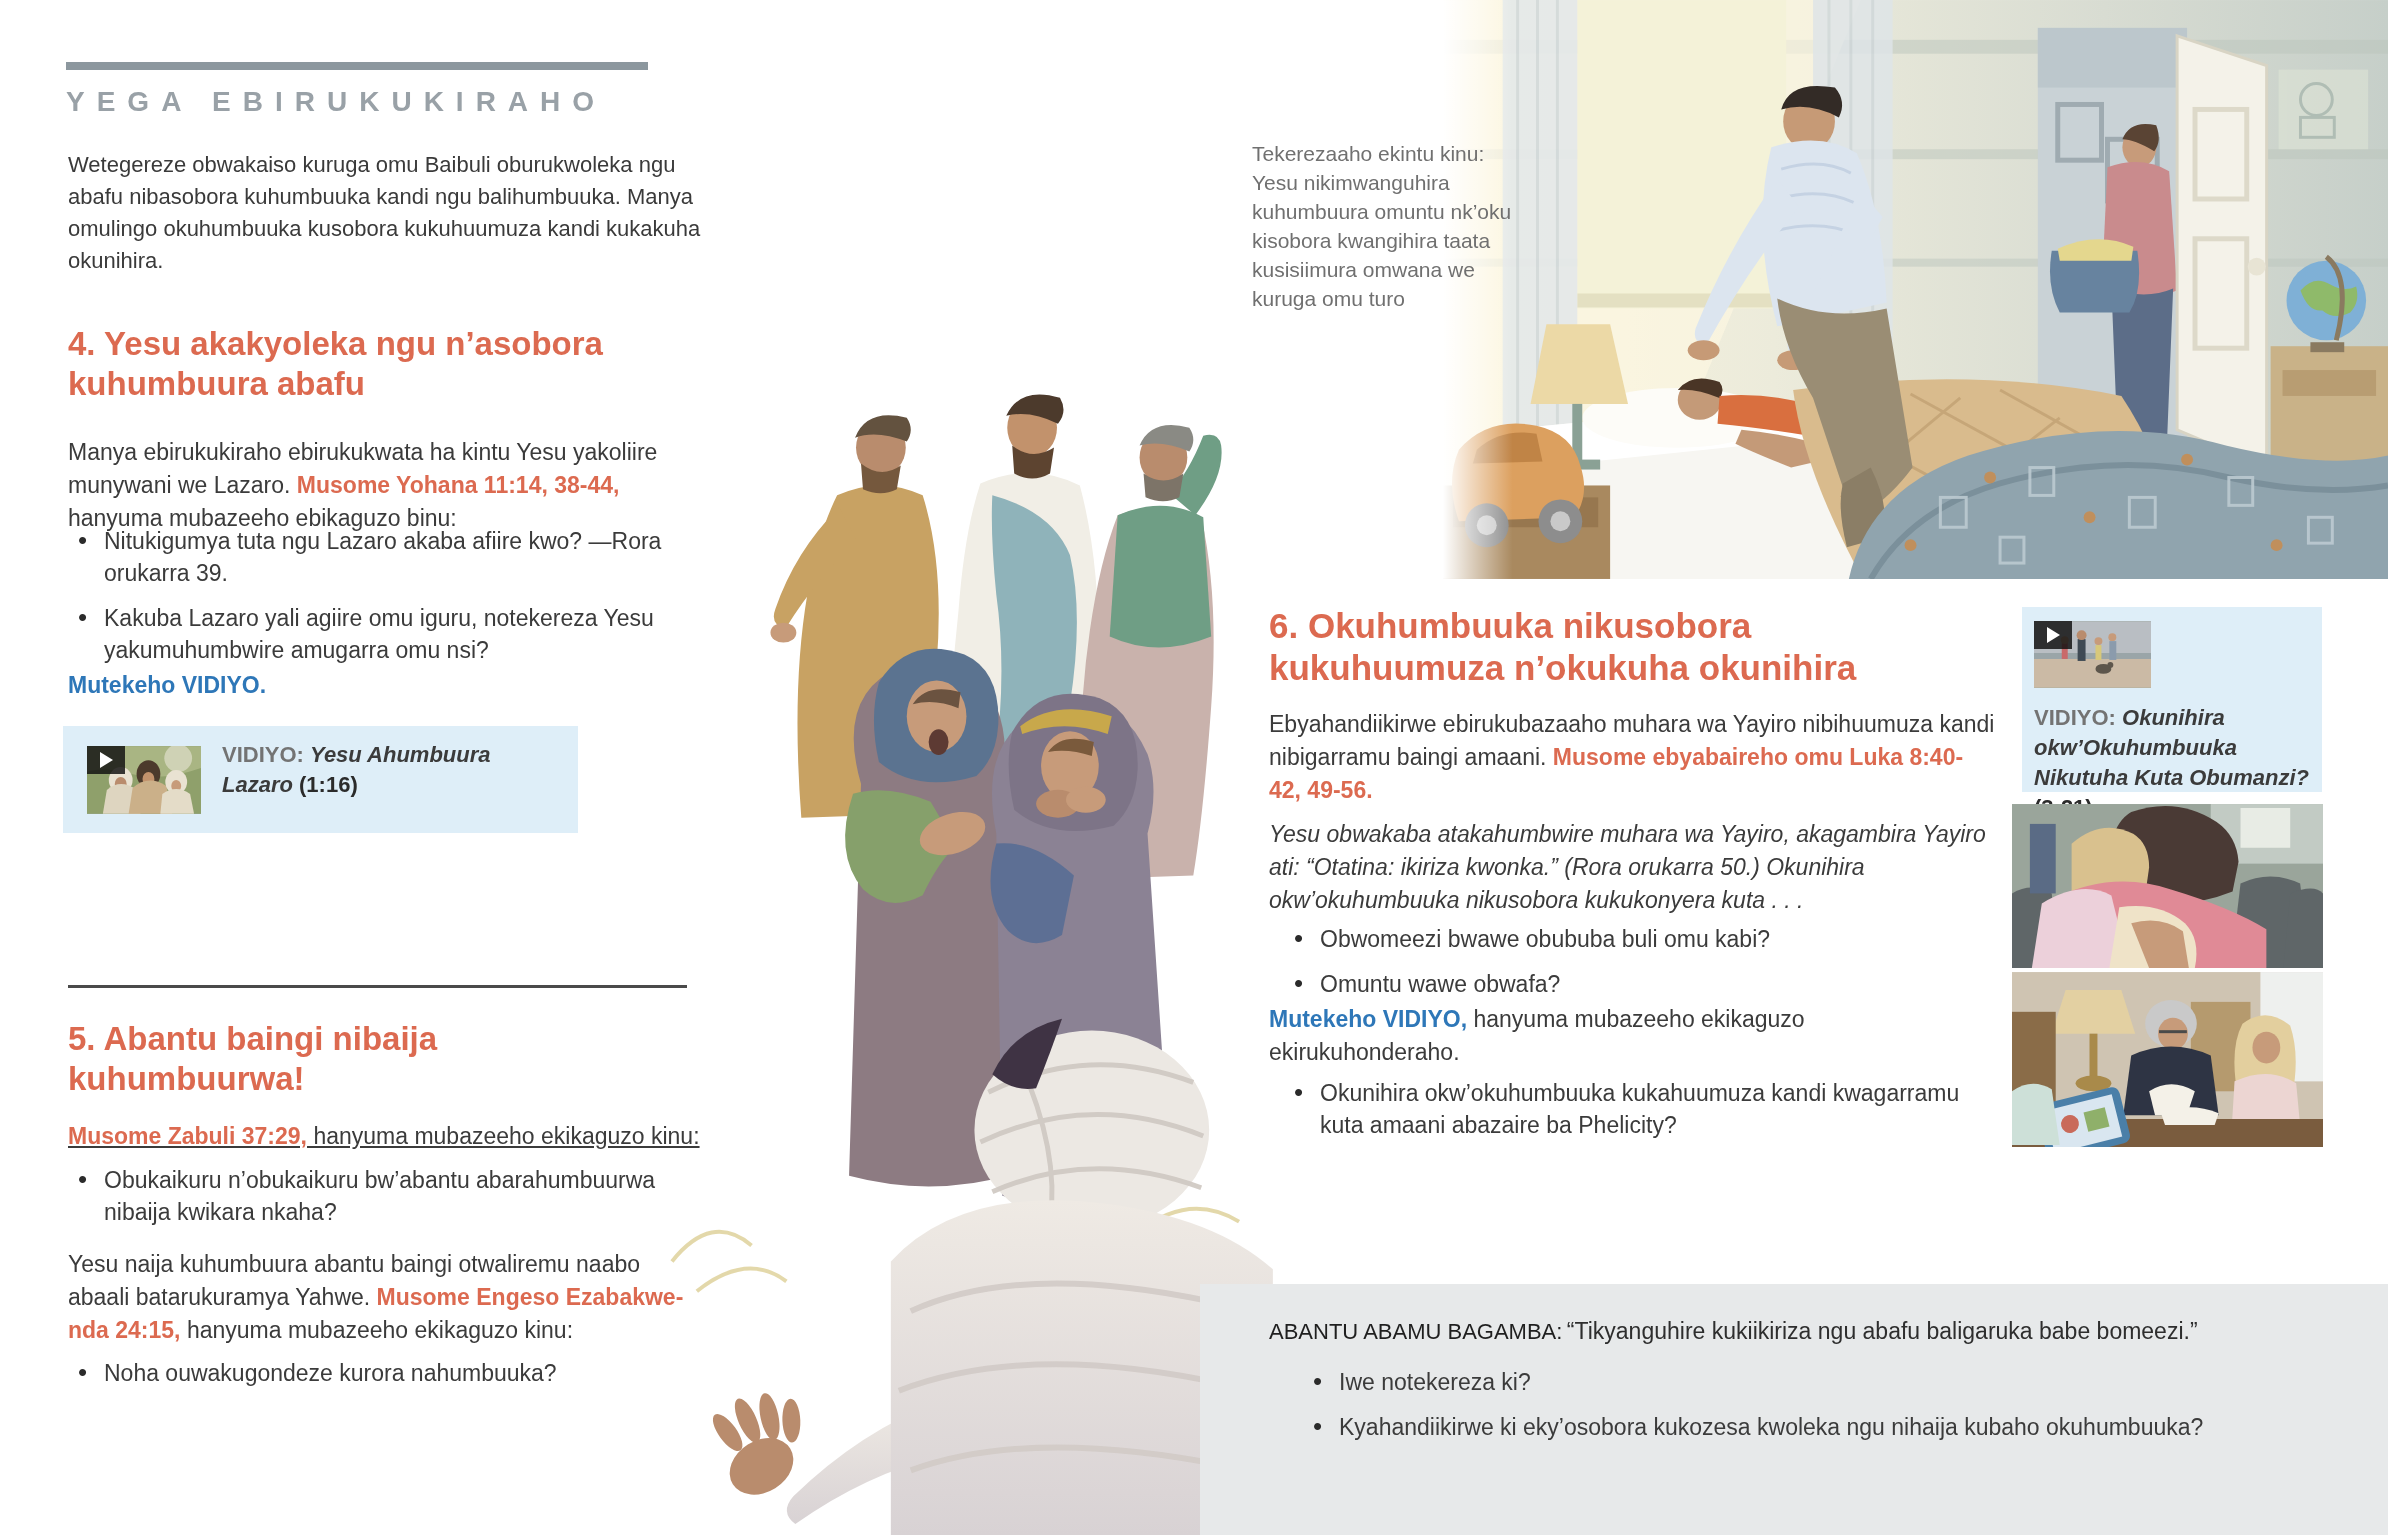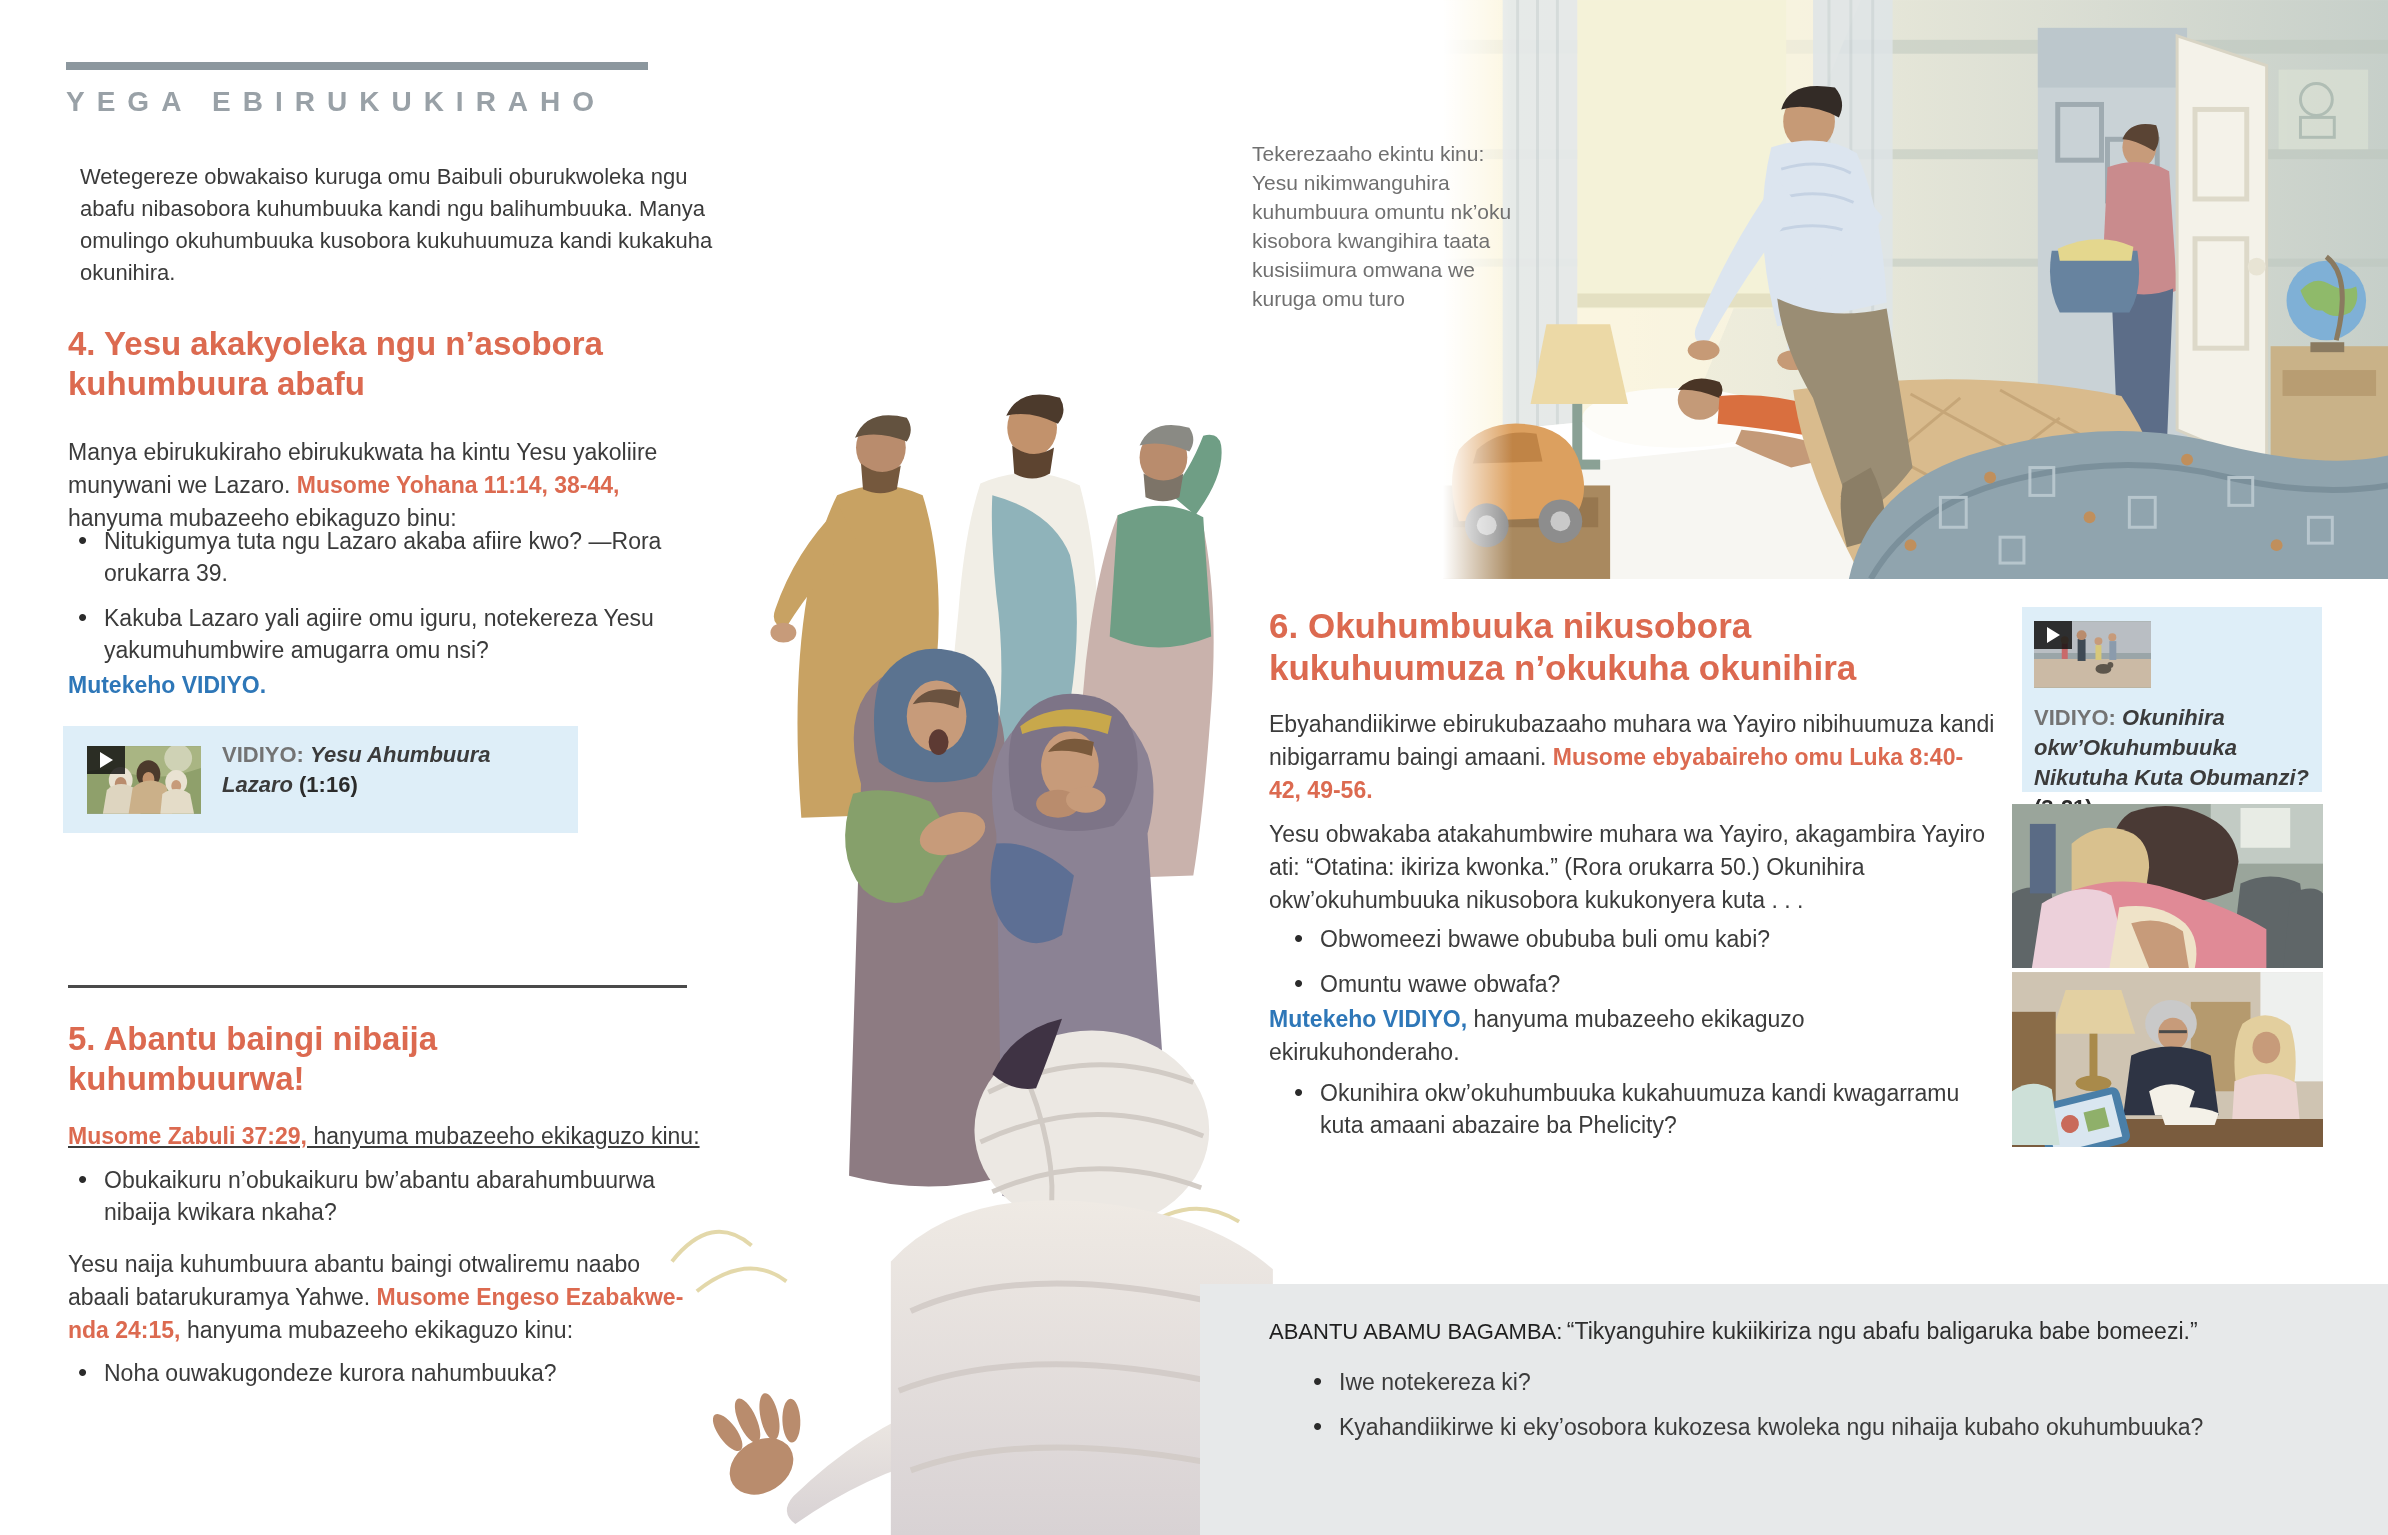--- a/index.html
+++ b/index.html
@@ -266,21 +266,21 @@
             <path d="M258 1030 q130 -50 330 -6"></path>
           <path d="M270 1110 q120 -44 320 -4"></path>
         </g>
       </g>
     </svg>
   </div>
 
   <div class="abs topbar" style="left:66px;top:62px;width:582px;"></div>
   <div class="abs kicker" style="left:66px;top:86px;">YEGA EBIRUKUKIRAHO</div>
 
-  <p class="abs intro" style="left:68px;top:149px;width:657px;margin:12px;">Wetegereze obwakaiso kuruga omu Baibuli oburukwoleka ngu abafu nibasobora kuhumbuuka kandi ngu balihumbuuka. Manya omulingo okuhumbuuka kusobora kukuhuumuza kandi kukakuha okunihira.</p>
+  <p class="abs intro" style="left:68px;top:149px;width:657px;margin:0;">Wetegereze obwakaiso kuruga omu Baibuli oburukwoleka ngu abafu nibasobora kuhumbuuka kandi ngu balihumbuuka. Manya omulingo okuhumbuuka kusobora kukuhuumuza kandi kukakuha okunihira.</p>
 
   <h2 class="abs h-coral" style="left:68px;top:324px;width:557px;margin:0;">4. Yesu akakyoleka ngu n’asobora kuhumbuura abafu</h2>
 
   <p class="abs body-txt" style="left:68px;top:436px;width:622px;margin:0;"><span>Manya ebirukukiraho ebirukukwata ha kintu Yesu yakoliire munywani we Lazaro. </span><span class="link">Musome Yohana 11:14, 38-44,</span><span> hanyuma mubazeeho ebikaguzo binu:</span></p>
 
   <div class="abs" style="left:68px;top:525px;width:622px;">
     <div class="bullet"><span>Nitukigumya tuta ngu Lazaro akaba afiire kwo? —Rora orukarra 39.</span></div>
     <div class="bullet"><span>Kakuba Lazaro yali agiire omu iguru, notekereza Yesu yakumuhumbwire amugarra omu nsi?</span></div>
   </div>
 
@@ -322,21 +322,21 @@
   <p class="abs body-txt" style="left:68px;top:1248px;width:622px;margin:0;"><span>Yesu naija kuhumbuura abantu baingi otwaliremu naabo abaali batarukuramya Yahwe. </span><span class="link">Musome Engeso Ezabakwe­nda 24:15,</span><span> hanyuma mubazeeho ekikaguzo kinu:</span></p>
 
   <div class="abs" style="left:68px;top:1357px;width:637px;">
     <div class="bullet"><span>Noha ouwakugondeze kurora nahumbuuka?</span></div>
   </div>
 
   <h2 class="abs h-coral big" style="left:1269px;top:605px;width:716px;margin:0;">6. Okuhumbuuka nikusobora kukuhuumuza n’okukuha okunihira</h2>
 
   <p class="abs body-txt" style="left:1269px;top:708px;width:726px;margin:0;"><span>Ebyahandiikirwe ebirukubazaaho muhara wa Yayiro nibihuumuza kandi nibigarramu baingi amaani. </span><span class="link">Musome ebyabaireho omu Luka 8:40-42, 49-56.</span></p>
 
-  <p class="abs body-txt" style="left:1269px;top:818px;width:726px;margin:0;">Yesu obwakaba atakahumbwire muhara wa Yayiro, akagambira Yayiro ati: “Otatina: ikiriza kwonka.” (Rora orukarra 50.) Okunihira okw’okuhumbuuka nikusobora kukukonyera kuta . . .</p>
+  <p class="abs body-txt" style="left:1269px;top:818px;width:726px;margin:0;font-style:italic;">Yesu obwakaba atakahumbwire muhara wa Yayiro, akagambira Yayiro ati: “Otatina: ikiriza kwonka.” (Rora orukarra 50.) Okunihira okw’okuhumbuuka nikusobora kukukonyera kuta . . .</p>
 
   <div class="abs" style="left:1284px;top:923px;width:716px;">
     <div class="bullet"><span>Obwomeezi bwawe obububa buli omu kabi?</span></div>
     <div class="bullet"><span>Omuntu wawe obwafa?</span></div>
   </div>
 
   <p class="abs body-txt" style="left:1269px;top:1003px;width:697px;margin:0;"><span class="bluelink">Mutekeho VIDIYO,</span><span> hanyuma mubazeeho ekikaguzo ekirukuhonderaho.</span></p>
 
   <div class="abs" style="left:1284px;top:1077px;width:697px;">
     <div class="bullet"><span>Okunihira okw’okuhumbuuka kukahuumuza kandi kwagarramu kuta amaani abazaire ba Phelicity?</span></div>

